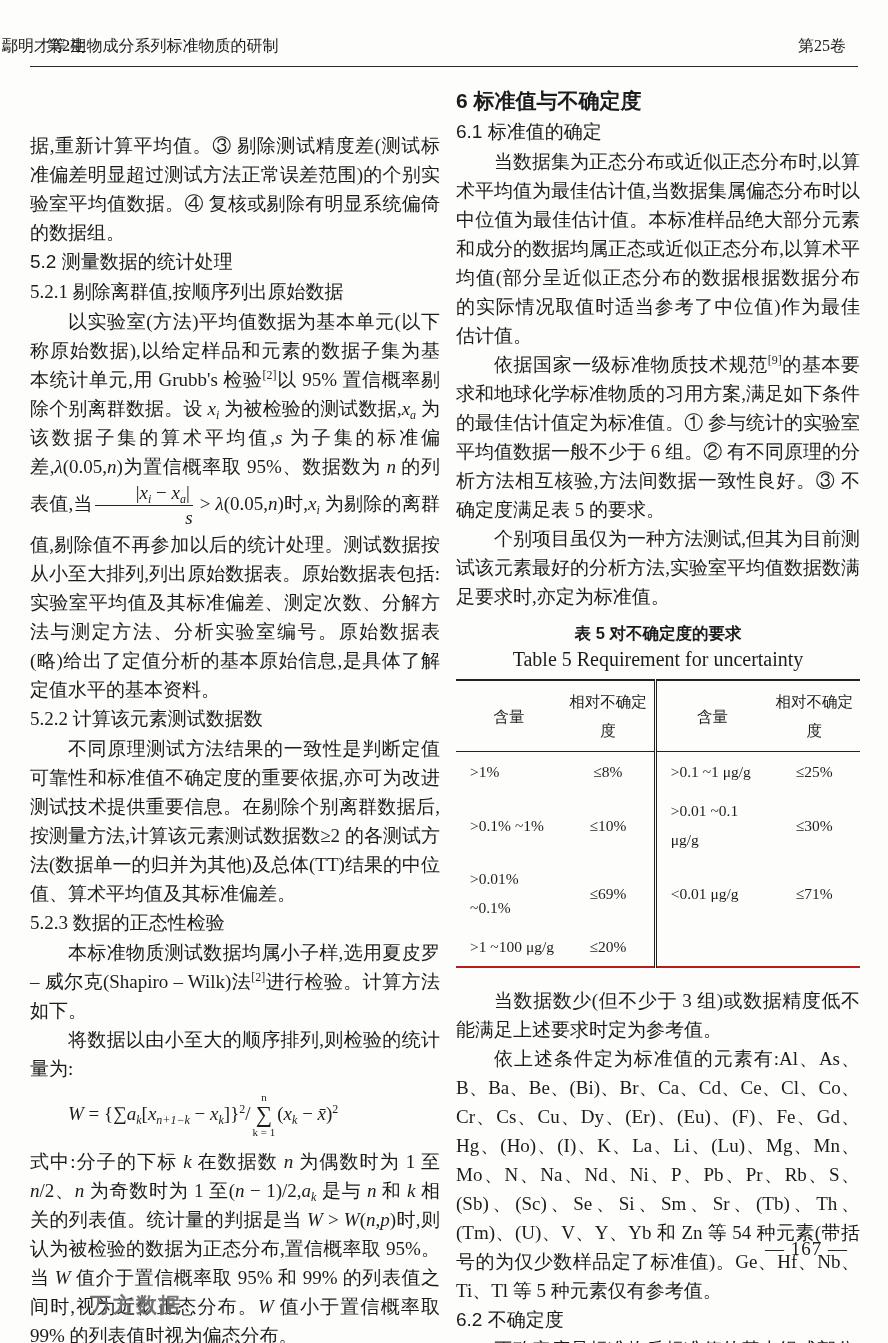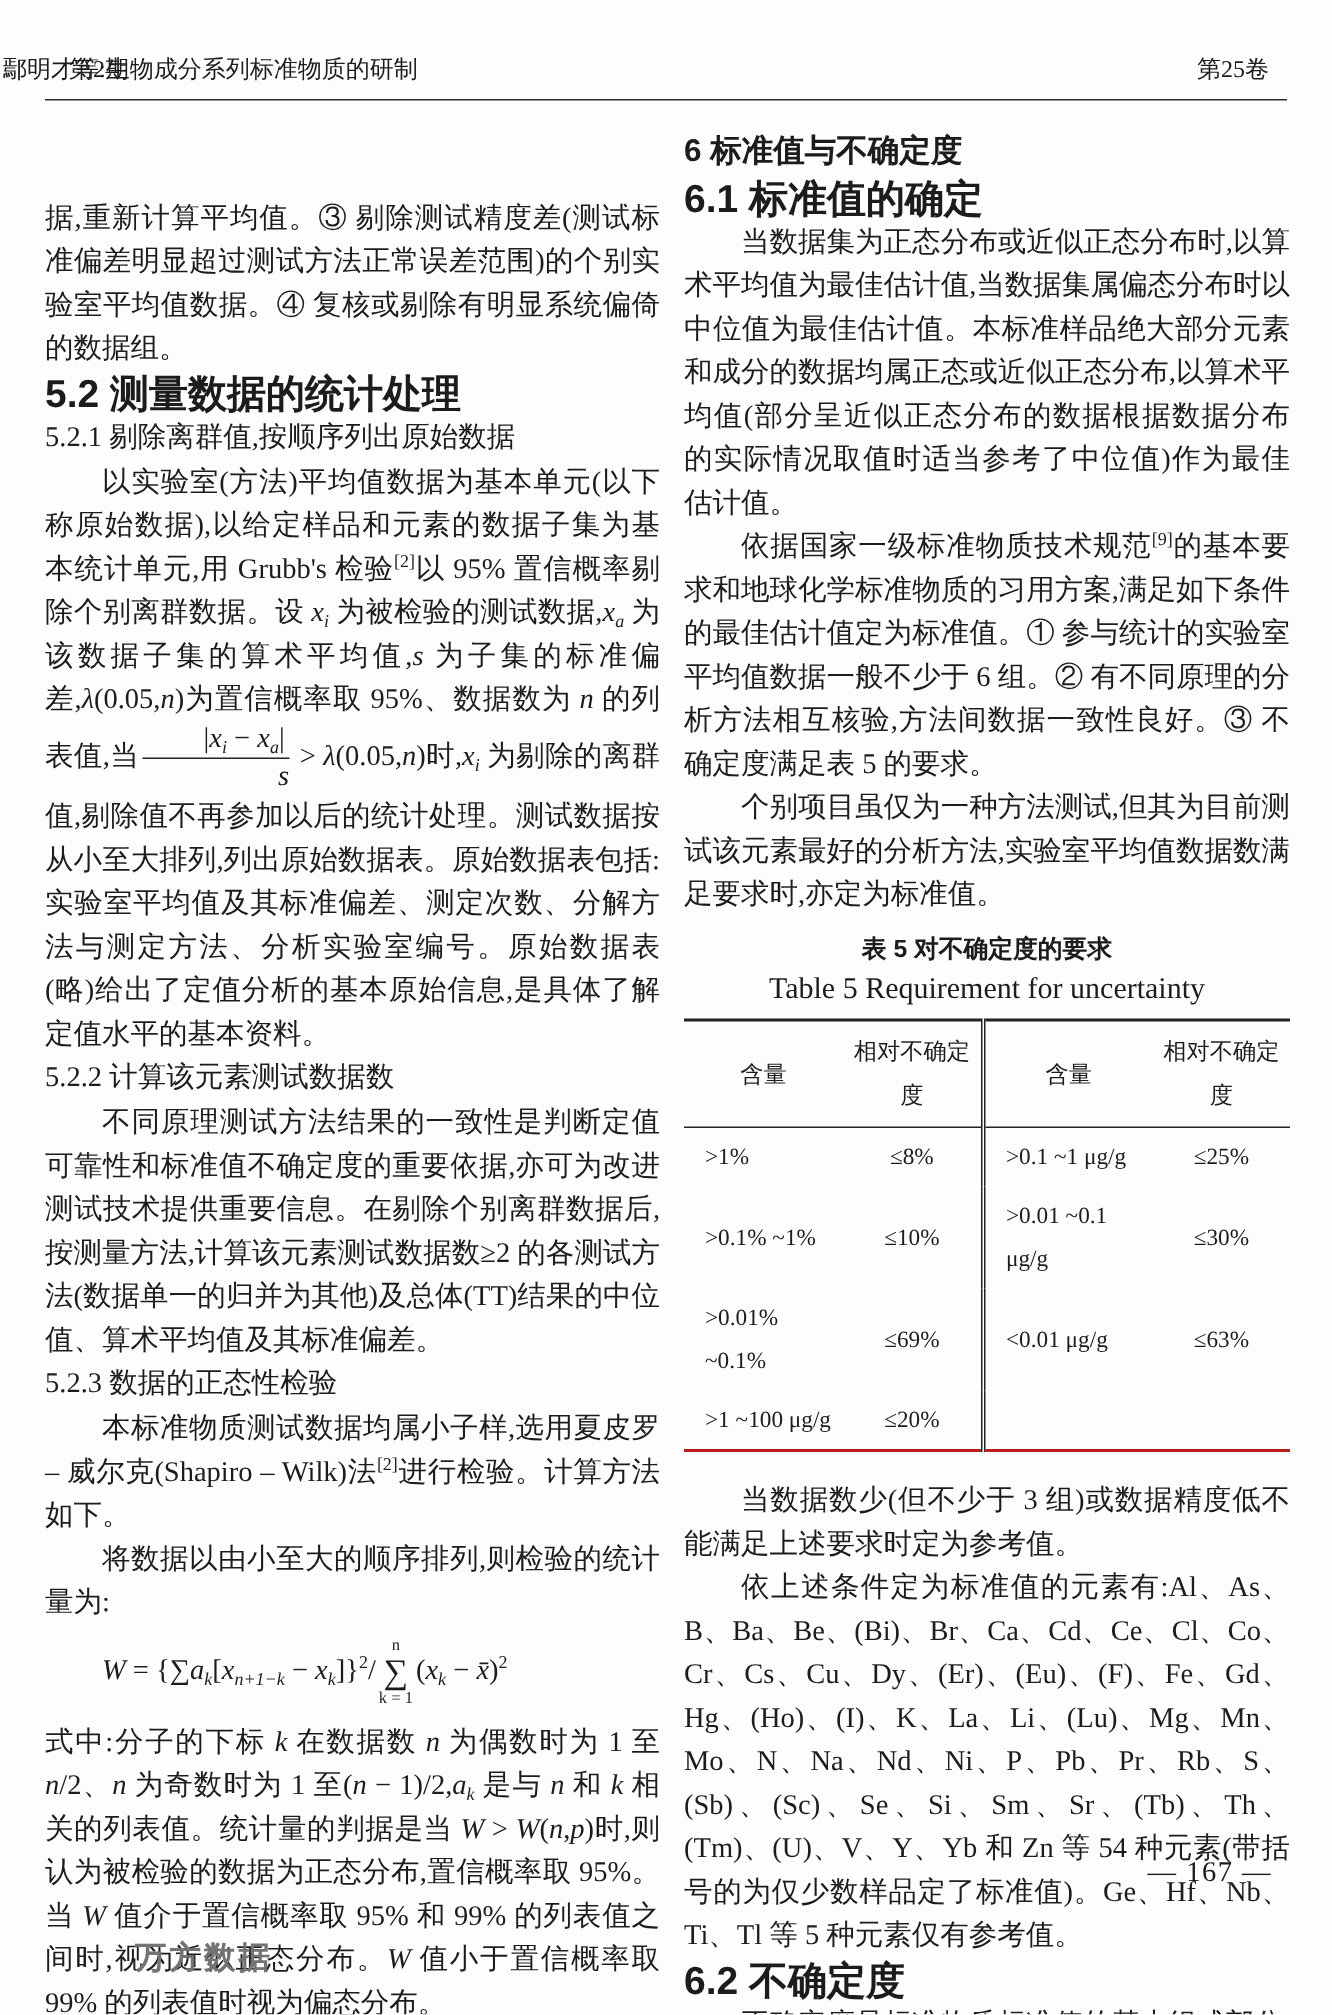--- a/index.html
+++ b/index.html
@@ -12,22 +12,22 @@
   .hdr-issue{position:absolute;left:46px;top:36px;font-size:16px;}
   .hdr-title{position:absolute;left:2px;top:36px;width:100%;text-align:left;font-size:16px;}
   .hdr-vol{position:absolute;right:42px;top:36px;font-size:16px;}
   .hdr-rule{position:absolute;left:30px;right:30px;top:66px;border-top:1.6px solid #2a2a2a;}
   
   .col{position:absolute;top:84px;font-size:19px;line-height:29px;text-align:justify;}
   .col-left{left:30px;width:410px;margin-top:47px;}
   .col-right{left:456px;width:404px;}
   .col p{margin:0;text-indent:2em;}
   .p-noindent{text-indent:0 !important;}
-  .h-bold{font-family:"Liberation Sans","DejaVu Sans",sans-serif;font-weight:bold;
-          font-size:26px;line-height:30px;text-indent:0;}
+  .h-bold{font-family:"Liberation Sans","DejaVu Sans",sans-serif;font-weight:normal;
+          font-size:19px;line-height:30px;text-indent:0;}
   .h-plain{font-size:19px;line-height:30px;text-indent:0;}
   .h-section{font-family:"Liberation Sans","DejaVu Sans",sans-serif;font-weight:bold;
              font-size:21px;line-height:33px;text-indent:0;}
   
   .it{font-style:italic;}
   .sup{font-size:12px;vertical-align:7px;line-height:0;}
   .itsub{font-style:italic;font-size:12px;vertical-align:-4px;line-height:0;}
   .frac{display:inline-block;vertical-align:middle;text-align:right;line-height:1.25;padding:0 2px;}
   .frac .num{display:block;border-bottom:1.4px solid #222;padding:0 3px;}
   .frac .den{display:block;}
@@ -117,21 +117,21 @@
             <tr>
               <td>&gt;0.1% ~1%</td>
               <td>≤10%</td>
               <td>&gt;0.01 ~0.1 μg/g</td>
               <td>≤30%</td>
             </tr>
             <tr>
               <td>&gt;0.01% ~0.1%</td>
               <td>≤69%</td>
               <td>&lt;0.01 μg/g</td>
-              <td>≤63%</td>
+              <td>≤71%</td>
             </tr>
             <tr>
               <td>&gt;1 ~100 μg/g</td>
               <td>≤20%</td>
               <td></td>
               <td></td>
             </tr>
           </tbody>
       </table>
     </div>

